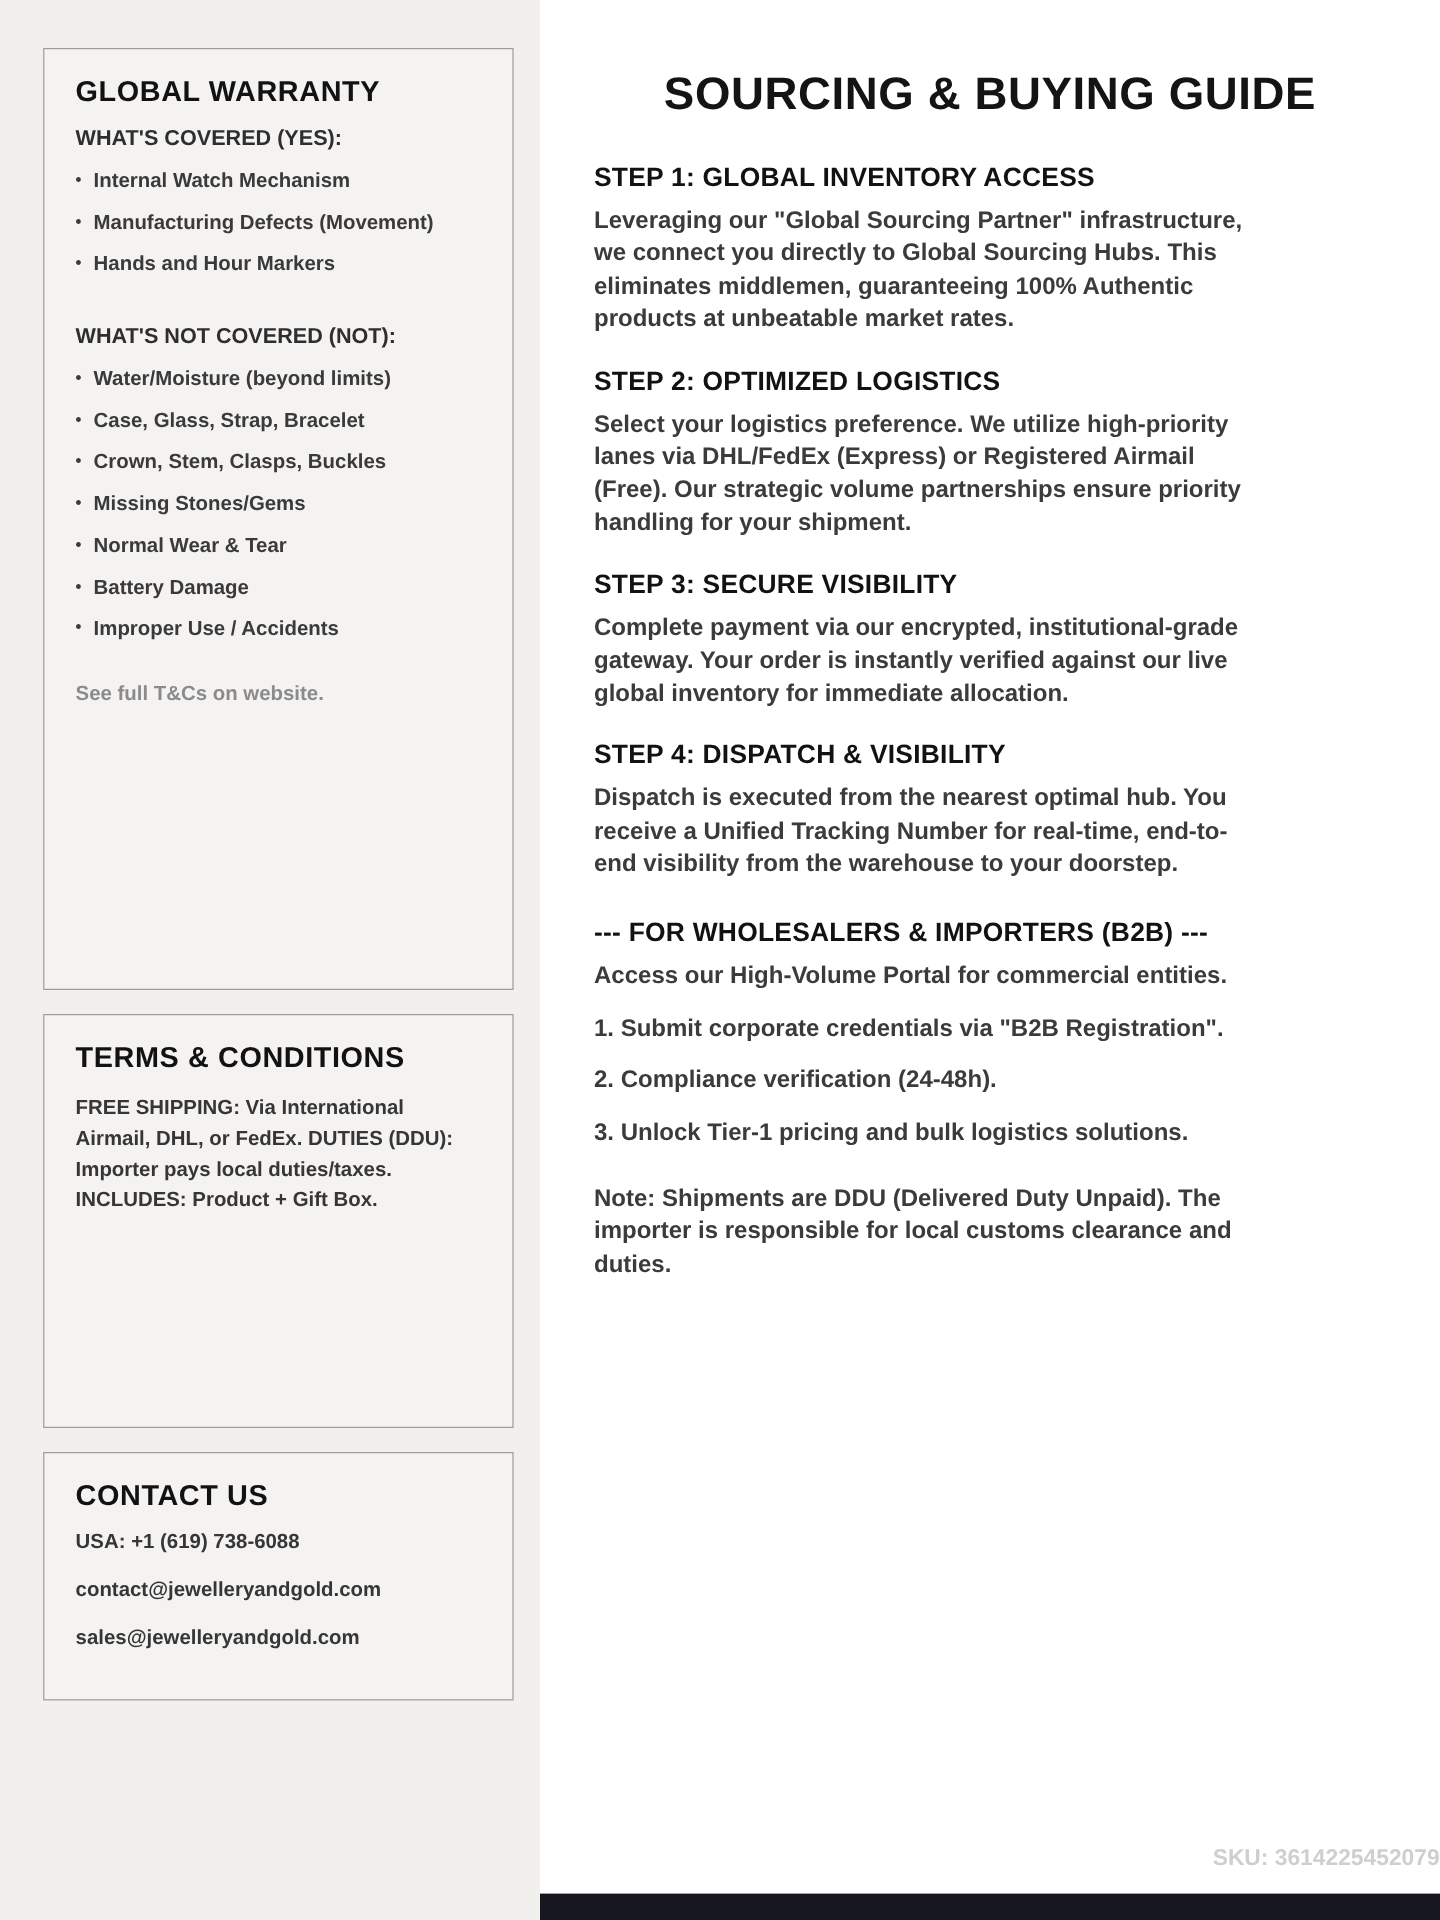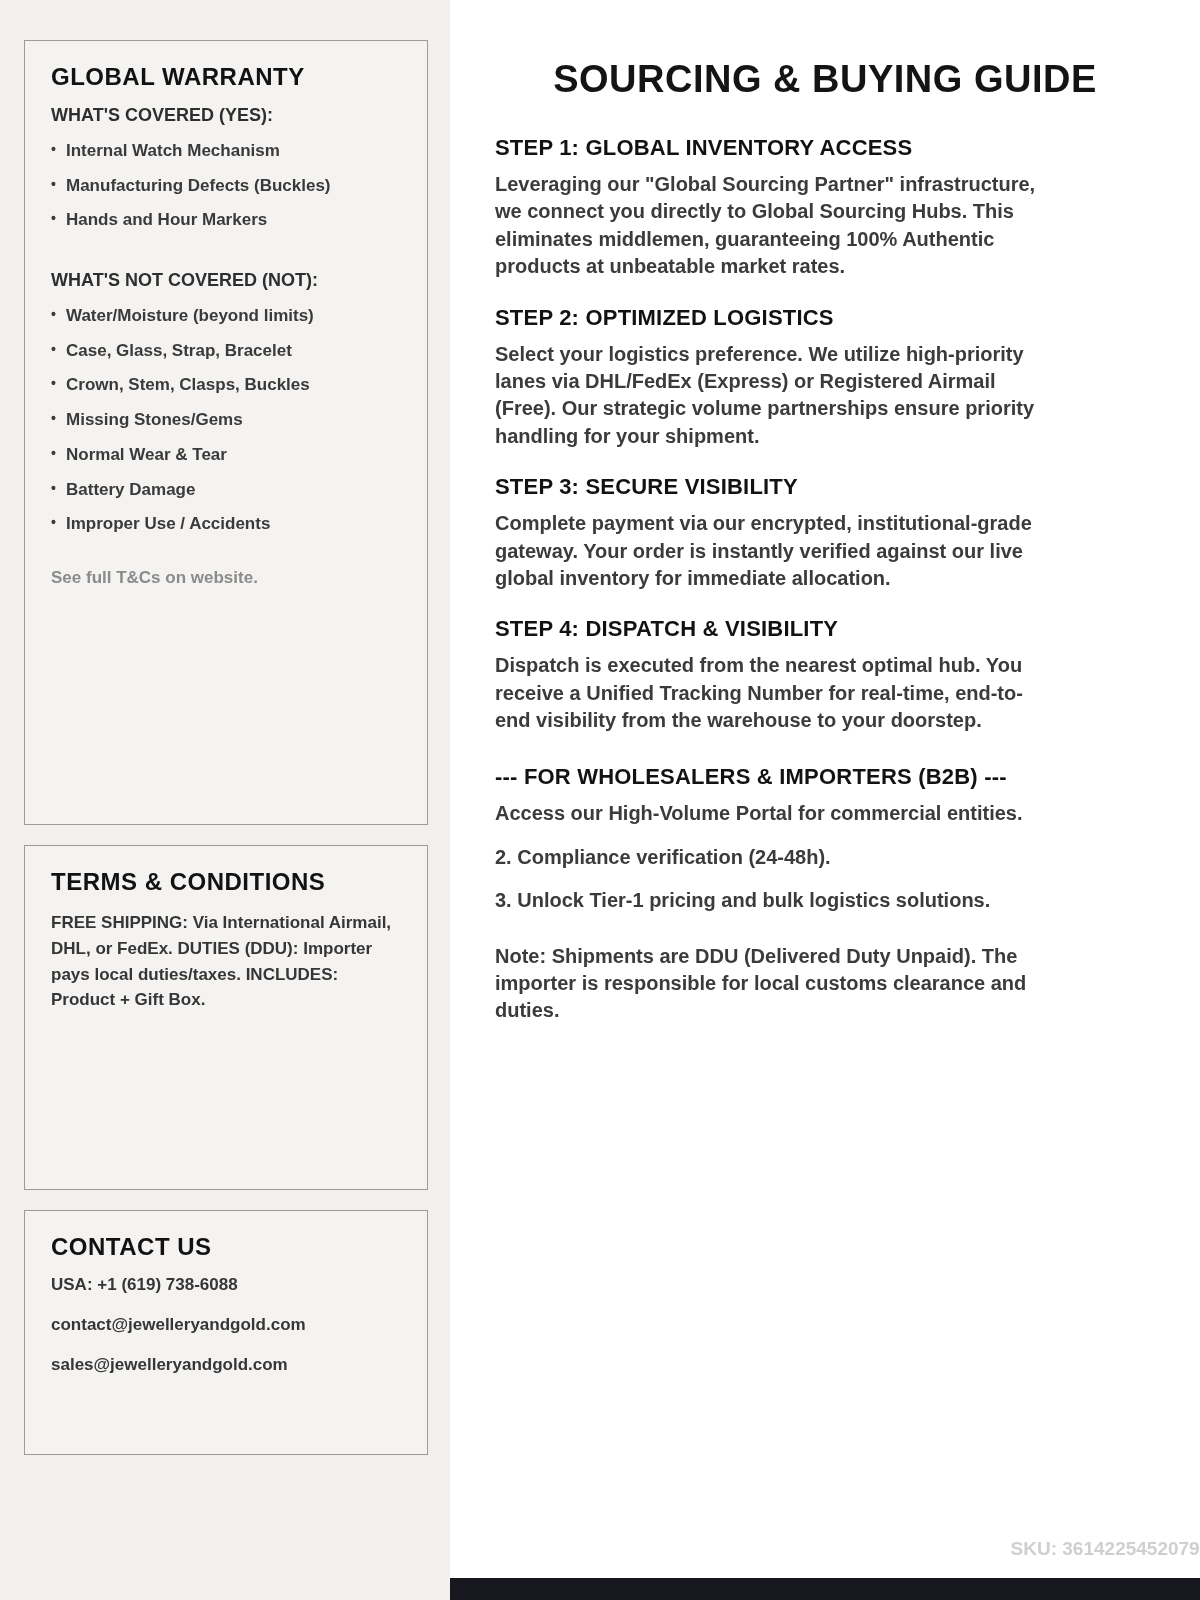--- a/index.html
+++ b/index.html
@@ -13,31 +13,31 @@
     position:relative;
     width:1200px; height:1600px;
     background:#ffffff;
     overflow:hidden;
   }
   
   .sidebar {
     position:absolute; left:0; top:0;
     width:450px; height:1600px;
     background:#f1f0ed;
-    padding:40px 22px 0 24px;
+    padding:40px 22px 0 36px;
   }
   .box {
     background:#f4f3f1;
     border:1px solid #9b9b9b;
     padding:22px 26px;
     margin-bottom:20px;
   }
   .box-warranty { height:785px; }
   .box-terms    { height:345px; }
-  .box-contact  { height:245px; }
+  .box-contact  { height:207px; }
   .box h2 {
     font-size:24px; font-weight:bold; color:#121212;
     letter-spacing:0.5px; margin-bottom:14px;
   }
   .box h3 {
     font-size:18px; font-weight:bold; color:#2e2e2e;
     margin-bottom:16px;
   }
   .box h3.second { margin-top:40px; }
   .box ul { list-style:none; }
@@ -113,21 +113,21 @@
 
 <div class="page">
 
   <aside class="sidebar">
 
     <section class="box box-warranty">
       <h2>GLOBAL WARRANTY</h2>
       <h3>WHAT'S COVERED (YES):</h3>
       <ul>
         <li>Internal Watch Mechanism</li>
-        <li>Manufacturing Defects (Buckles)</li>
+        <li>Manufacturing Defects (Movement)</li>
         <li>Hands and Hour Markers</li>
       </ul>
       <h3 class="second">WHAT'S NOT COVERED (NOT):</h3>
       <ul>
         <li>Water/Moisture (beyond limits)</li>
         <li>Case, Glass, Strap, Bracelet</li>
         <li>Crown, Stem, Clasps, Buckles</li>
         <li>Missing Stones/Gems</li>
         <li>Normal Wear &amp; Tear</li>
         <li>Battery Damage</li>
@@ -169,20 +169,21 @@
     </section>
 
     <section class="step">
       <h2 class="step-heading">STEP 4: DISPATCH &amp; VISIBILITY</h2>
       <p class="step-body">Dispatch is executed from the nearest optimal hub. You receive a Unified Tracking Number for real-time, end-to-end visibility from the warehouse to your doorstep.</p>
     </section>
 
     <section class="b2b-section">
       <h2 class="b2b-heading">--- FOR WHOLESALERS &amp; IMPORTERS (B2B) ---</h2>
       <p class="b2b-text b2b-item">Access our High-Volume Portal for commercial entities.</p>
+      <p class="b2b-text b2b-item">1. Submit corporate credentials via "B2B Registration".</p>
       <p class="b2b-text b2b-item">2. Compliance verification (24-48h).</p>
       <p class="b2b-text b2b-item">3. Unlock Tier-1 pricing and bulk logistics solutions.</p>
       <p class="b2b-text b2b-note">Note: Shipments are DDU (Delivered Duty Unpaid). The importer is responsible for local customs clearance and duties.</p>
     </section>
   </main>
 
   <div class="sku">SKU: 3614225452079-</div>
   <div class="footer-bar"></div>
 
 </div>

